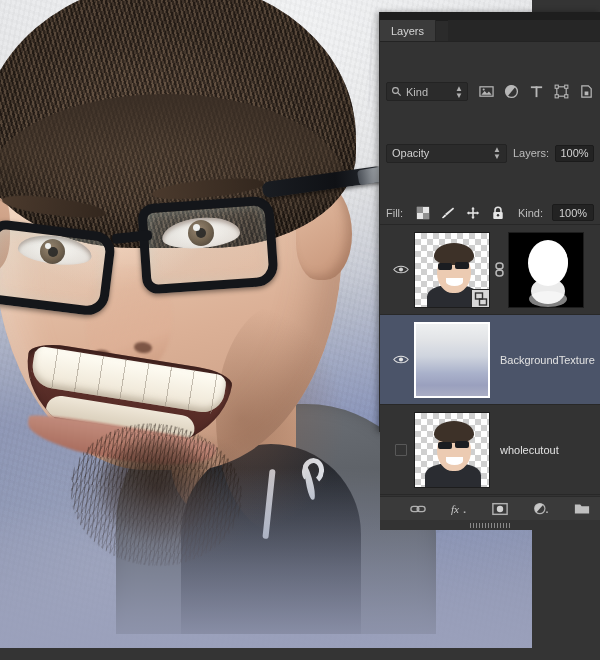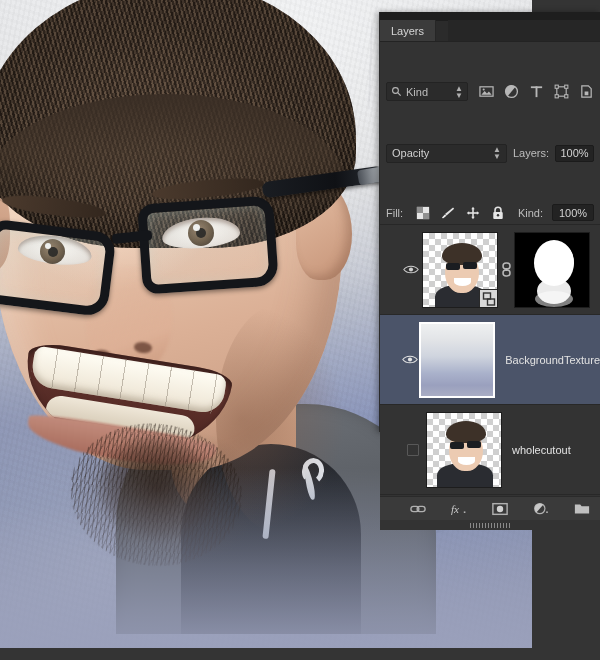--- a/index.html
+++ b/index.html
@@ -315,21 +315,21 @@
     display:flex; align-items:center; justify-content:center;
   }
 
   #lock-row { height: 24px; padding: 0 6px; gap:9px; background:#333; border-bottom:1px solid #272727; }
   #lock-row .lockicons { display:flex; align-items:center; gap:11px; margin-left:4px; }
   .lockicon { width:14px; height:14px; display:block; }
 
   #layer-list { height: 271px; overflow:hidden; background:#333; position:relative; }
   .layer-row {
     height: 90px; display:flex; align-items:center;
-    border-bottom:1px solid #282828; padding-left: 20px; position:relative;
+    border-bottom:1px solid #282828; padding-left: 8px; position:relative;
   }
   .layer-row.selected { background:#4b5469; }
   .eyecell { width: 26px; display:flex; align-items:center; justify-content:center; }
   .eye { width:16px; height:11px; display:block; }
   .eyebox-empty { width:12px; height:12px; border:1px solid #585858; border-radius:1px; }
   .thumb {
     width: 76px; height: 76px; border:1px solid #1d1d1d; position:relative; overflow:hidden;
     background-color:#fff;
     background-image:
       linear-gradient(45deg,#cfcfcf 25%, transparent 25%, transparent 75%, #cfcfcf 75%),

